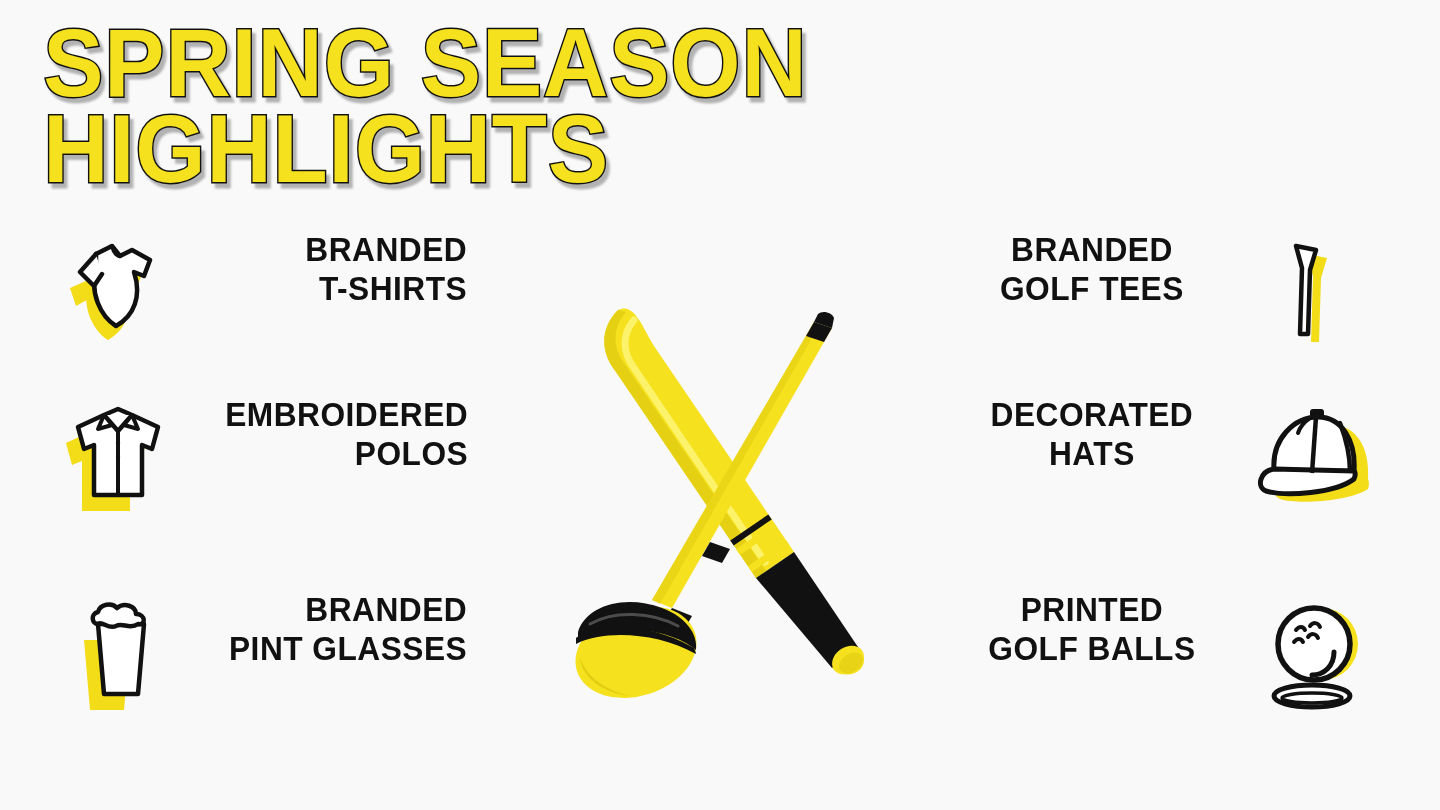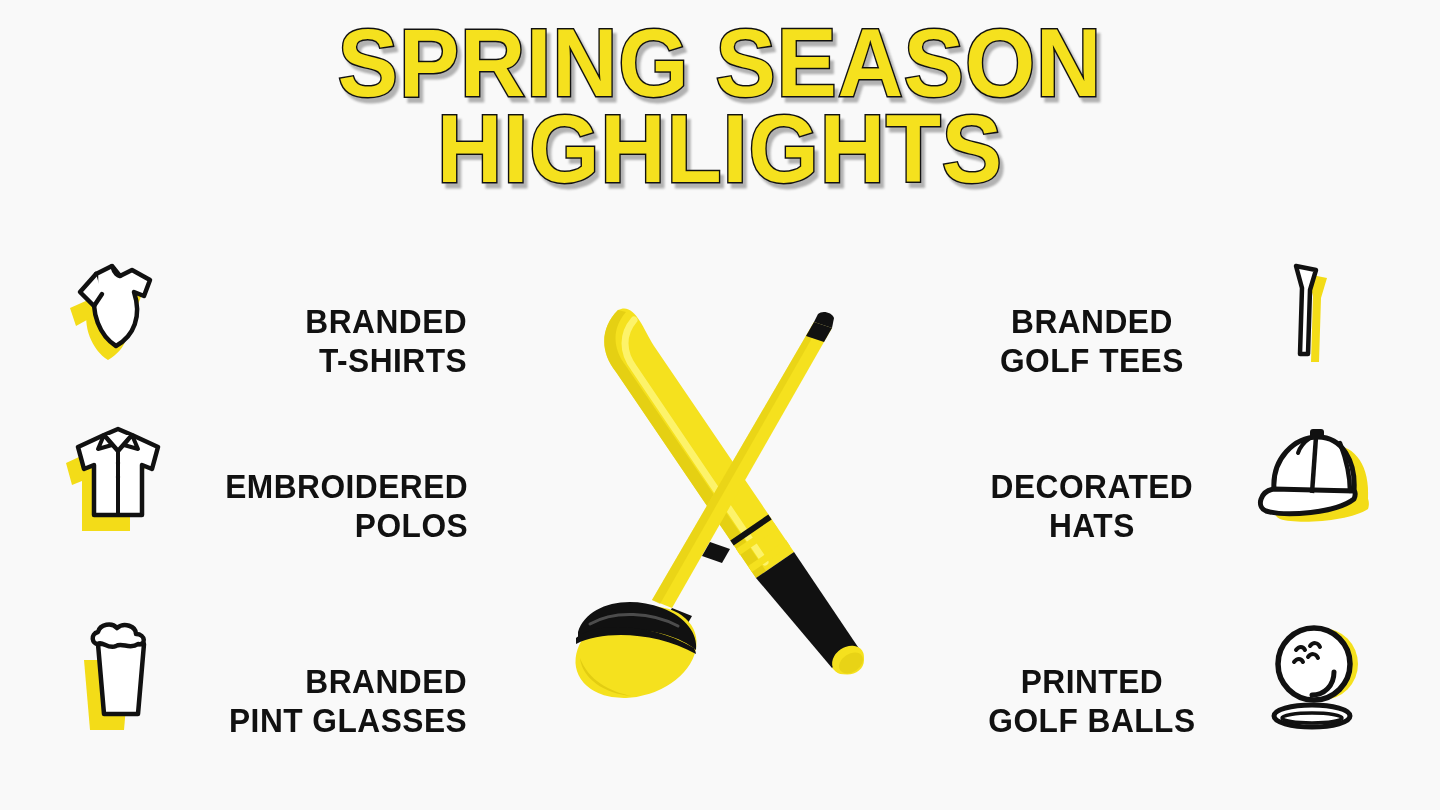--- a/index.html
+++ b/index.html
@@ -13,21 +13,21 @@
   #slide {
     position:relative;
     width:1440px; height:810px;
     background:#f9f9f9;
   }
 
   
   #title-block {
     position:absolute;
     left:0; top:20px; width:1440px;
-    text-align:center;
+    text-align:left;
     pointer-events:none;
   }
   .title-line {
     display:block;
     font-family:"Liberation Sans", sans-serif;
     font-weight:bold;
     font-size:96px;
     line-height:86px;
     letter-spacing:1px;
     color:#f5e11e;
@@ -39,21 +39,21 @@
   }
 
   
   .col { position:absolute; top:230px; }
   #col-left  { left:60px;  width:420px; }
   #col-right { left:960px; width:420px; }
 
   .item {
     position:absolute;
     display:flex;
-    align-items:flex-end;
+    align-items:flex-start;
     width:420px;
     height:150px;
     gap:30px;
   }
   #col-left .item  { flex-direction:row; }
   #col-right .item { flex-direction:row; }
 
   .item-1 { top:0px; }
   .item-2 { top:165px; }
   .item-3 { top:360px; }

